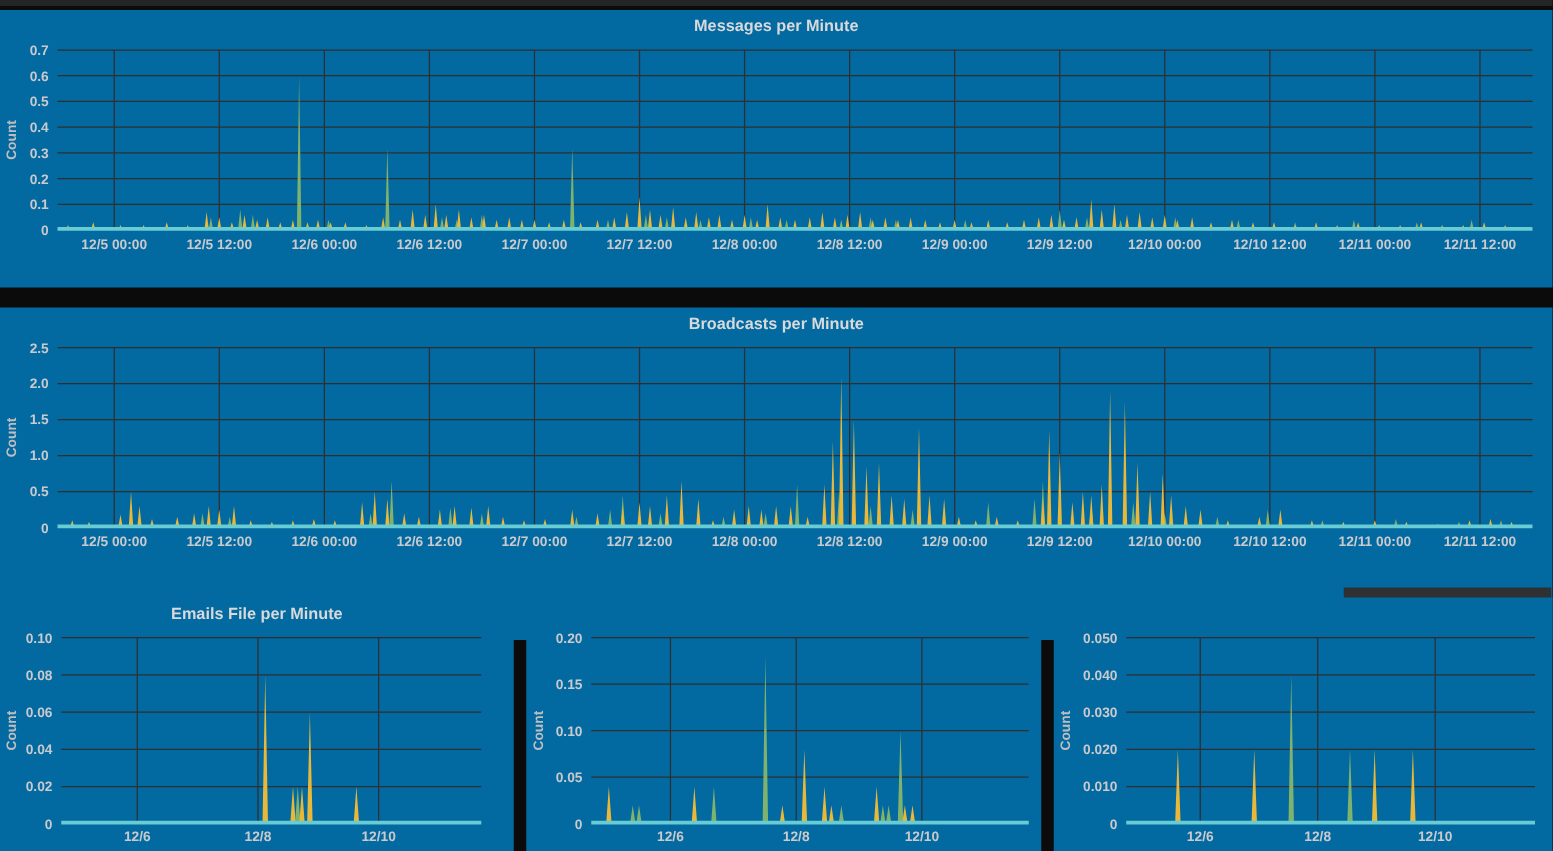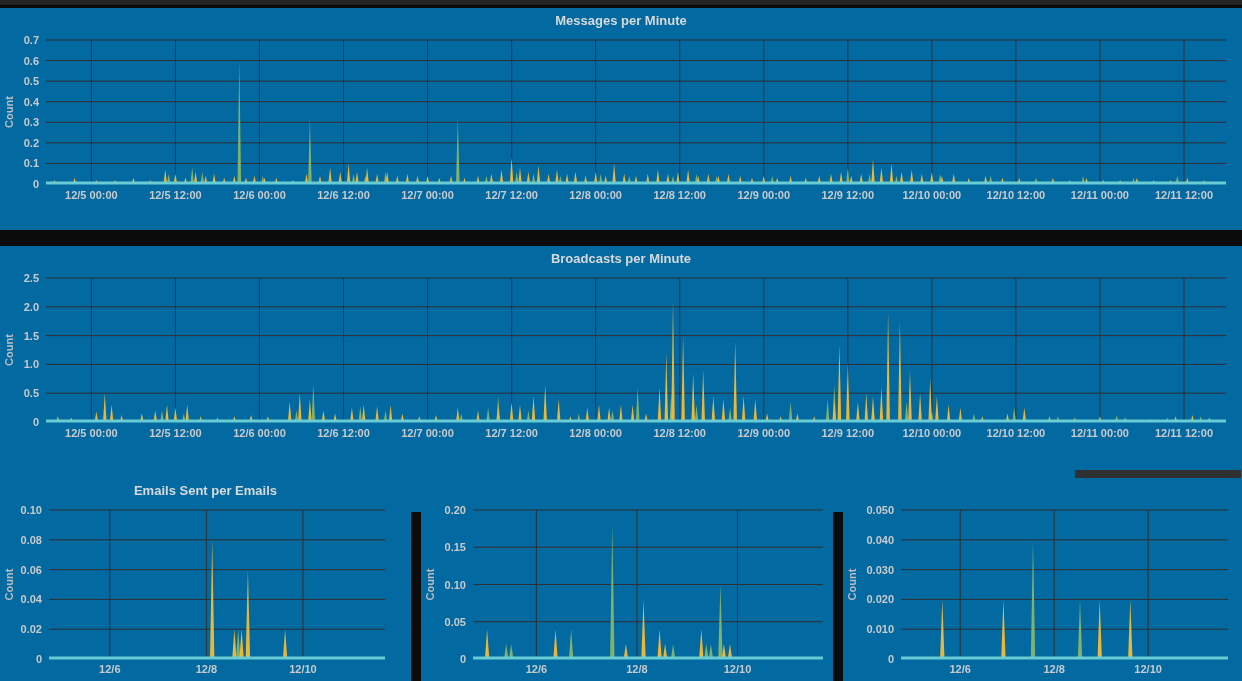--- a/index.html
+++ b/index.html
@@ -125,21 +125,21 @@
         <path d="M140.0 176 L141.8 169.1 L143.6 176 Z M160.2 176 L162.0 164.5 L163.8 176 Z M182.0 176 L183.8 167.4 L185.6 176 Z M249.3 176 L251.1 170.2 L252.9 176 Z M294.7 176 L296.5 164.5 L298.3 176 Z M311.5 176 L313.3 138.6 L315.1 176 Z M358.5 176 L360.3 159.9 L362.1 176 Z M383.7 176 L385.5 164.5 L387.3 176 Z M459.4 176 L461.2 167.4 L463.0 176 Z M486.3 176 L488.1 161.6 L489.9 176 Z M496.4 176 L498.2 150.1 L500.0 176 Z M526.6 176 L528.4 164.5 L530.2 176 Z M577.0 176 L578.8 167.4 L580.6 176 Z M610.7 176 L612.5 164.5 L614.3 176 Z M635.9 176 L637.7 141.4 L639.5 176 Z M669.5 176 L671.3 147.2 L673.1 176 Z M694.7 176 L696.5 158.7 L698.3 176 Z M728.3 176 L730.1 161.6 L731.9 176 Z M788.8 176 L790.6 155.8 L792.4 176 Z M825.8 176 L827.6 153.0 L829.4 176 Z M832.5 176 L834.3 138.6 L836.1 176 Z M871.2 176 L873.0 158.7 L874.8 176 Z M904.8 176 L906.6 155.8 L908.4 176 Z M930.0 176 L931.8 164.5 L933.6 176 Z M972.1 176 L973.9 167.4 L975.7 176 Z M1012.4 176 L1014.2 161.6 L1016.0 176 Z M1056.1 176 L1057.9 170.2 L1059.7 176 Z M1114.9 176 L1116.7 169.1 L1118.5 176 Z M1165.4 176 L1167.2 171.4 L1169.0 176 Z M1199.0 176 L1200.8 170.2 L1202.6 176 Z " fill="#7eb26d"></path>
         <path d="M56.0 176 L57.8 170.2 L59.6 176 Z M69.4 176 L71.2 171.4 L73.0 176 Z M94.6 176 L96.4 165.6 L98.2 176 Z M103.0 176 L104.8 147.2 L106.6 176 Z M109.8 176 L111.6 158.7 L113.4 176 Z M119.8 176 L121.6 169.1 L123.4 176 Z M140.0 176 L141.8 167.4 L143.6 176 Z M153.5 176 L155.3 164.5 L157.1 176 Z M165.2 176 L167.0 158.7 L168.8 176 Z M173.6 176 L175.4 161.6 L177.2 176 Z M185.4 176 L187.2 158.7 L189.0 176 Z M198.8 176 L200.6 170.2 L202.4 176 Z M215.7 176 L217.5 171.4 L219.3 176 Z M232.5 176 L234.3 170.2 L236.1 176 Z M249.3 176 L251.1 169.1 L252.9 176 Z M266.1 176 L267.9 170.2 L269.7 176 Z M287.9 176 L289.7 155.8 L291.5 176 Z M298.0 176 L299.8 147.2 L301.6 176 Z M308.1 176 L309.9 153.0 L311.7 176 Z M321.6 176 L323.4 164.5 L325.2 176 Z M333.3 176 L335.1 167.4 L336.9 176 Z M350.1 176 L351.9 161.6 L353.7 176 Z M361.9 176 L363.7 158.7 L365.5 176 Z M375.3 176 L377.1 159.9 L378.9 176 Z M388.8 176 L390.6 158.7 L392.4 176 Z M400.6 176 L402.4 167.4 L404.2 176 Z M417.4 176 L419.2 170.2 L421.0 176 Z M434.2 176 L436.0 169.1 L437.8 176 Z M456.0 176 L457.8 161.6 L459.6 176 Z M476.2 176 L478.0 164.5 L479.8 176 Z M496.4 176 L498.2 158.7 L500.0 176 Z M509.8 176 L511.6 155.8 L513.4 176 Z M518.2 176 L520.0 158.7 L521.8 176 Z M531.7 176 L533.5 150.1 L535.3 176 Z M543.4 176 L545.2 138.6 L547.0 176 Z M556.9 176 L558.7 153.0 L560.5 176 Z M568.6 176 L570.4 170.2 L572.2 176 Z M585.5 176 L587.3 161.6 L589.1 176 Z M597.2 176 L599.0 158.7 L600.8 176 Z M607.3 176 L609.1 161.6 L610.9 176 Z M619.1 176 L620.9 158.7 L622.7 176 Z M630.8 176 L632.6 158.7 L634.4 176 Z M644.3 176 L646.1 167.4 L647.9 176 Z M657.7 176 L659.5 141.4 L661.3 176 Z M664.5 176 L666.3 106.9 L668.1 176 Z M671.2 176 L673.0 55.0 L674.8 176 Z M681.3 176 L683.1 89.6 L684.9 176 Z M691.4 176 L693.2 127.0 L695.0 176 Z M701.4 176 L703.2 124.2 L705.0 176 Z M711.5 176 L713.3 150.1 L715.1 176 Z M721.6 176 L723.4 153.0 L725.2 176 Z M733.4 176 L735.2 95.4 L737.0 176 Z M741.8 176 L743.6 150.1 L745.4 176 Z M753.5 176 L755.3 153.0 L757.1 176 Z M765.3 176 L767.1 167.4 L768.9 176 Z M778.8 176 L780.6 170.2 L782.4 176 Z M795.6 176 L797.4 167.4 L799.2 176 Z M812.4 176 L814.2 170.2 L816.0 176 Z M832.5 176 L834.3 153.0 L836.1 176 Z M837.6 176 L839.4 98.2 L841.2 176 Z M846.0 176 L847.8 115.5 L849.6 176 Z M856.1 176 L857.9 155.8 L859.7 176 Z M864.5 176 L866.3 147.2 L868.1 176 Z M871.2 176 L873.0 150.1 L874.8 176 Z M879.6 176 L881.4 141.4 L883.2 176 Z M886.3 176 L888.1 66.6 L889.9 176 Z M898.1 176 L899.9 75.2 L901.7 176 Z M908.2 176 L910.0 124.2 L911.8 176 Z M918.3 176 L920.1 147.2 L921.9 176 Z M928.4 176 L930.2 132.8 L932.0 176 Z M935.1 176 L936.9 150.1 L938.7 176 Z M946.8 176 L948.6 158.7 L950.4 176 Z M958.6 176 L960.4 161.6 L962.2 176 Z M980.5 176 L982.3 170.2 L984.1 176 Z M1005.7 176 L1007.5 167.4 L1009.3 176 Z M1022.5 176 L1024.3 161.6 L1026.1 176 Z M1047.7 176 L1049.5 170.2 L1051.3 176 Z M1072.9 176 L1074.7 171.4 L1076.5 176 Z M1098.1 176 L1099.9 170.2 L1101.7 176 Z M1123.3 176 L1125.1 171.4 L1126.9 176 Z M1148.6 176 L1150.4 173.1 L1152.2 176 Z M1173.8 176 L1175.6 170.2 L1177.4 176 Z M1190.6 176 L1192.4 169.1 L1194.2 176 Z M1207.4 176 L1209.2 171.4 L1211.0 176 Z " fill="#eab839"></path>
         <line x1="46" x2="1226" y1="175" y2="175" stroke="#68ccd4" stroke-width="3"></line>
       </svg>
     </div>
 </div>
 
 <div class="scroll-chip"></div>
 
 <div class="panel" id="p2">
-  <div class="panel-title">Emails Sent per Emails</div>
+  <div class="panel-title">Emails File per Minute</div>
   <div class="chart">
       <svg width="411" height="203" viewBox="0 0 411 203">
         <line x1="109.82758620689656" x2="109.82758620689656" y1="32" y2="181" stroke="#2e2f31" stroke-width="1"></line>
         <line x1="206.37931034482756" x2="206.37931034482756" y1="32" y2="181" stroke="#2e2f31" stroke-width="1"></line>
         <line x1="302.9310344827586" x2="302.9310344827586" y1="32" y2="181" stroke="#2e2f31" stroke-width="1"></line>
         <text x="42" y="185" fill="#c9cacc" text-anchor="end" font-size="11" font-weight="bold">0</text>
         <line x1="49" x2="385" y1="151.2" y2="151.2" stroke="#2e2f31" stroke-width="1"></line>
         <text x="42" y="155.2" fill="#c9cacc" text-anchor="end" font-size="11" font-weight="bold">0.02</text>
         <line x1="49" x2="385" y1="121.4" y2="121.4" stroke="#2e2f31" stroke-width="1"></line>
         <text x="42" y="125.4" fill="#c9cacc" text-anchor="end" font-size="11" font-weight="bold">0.04</text>

